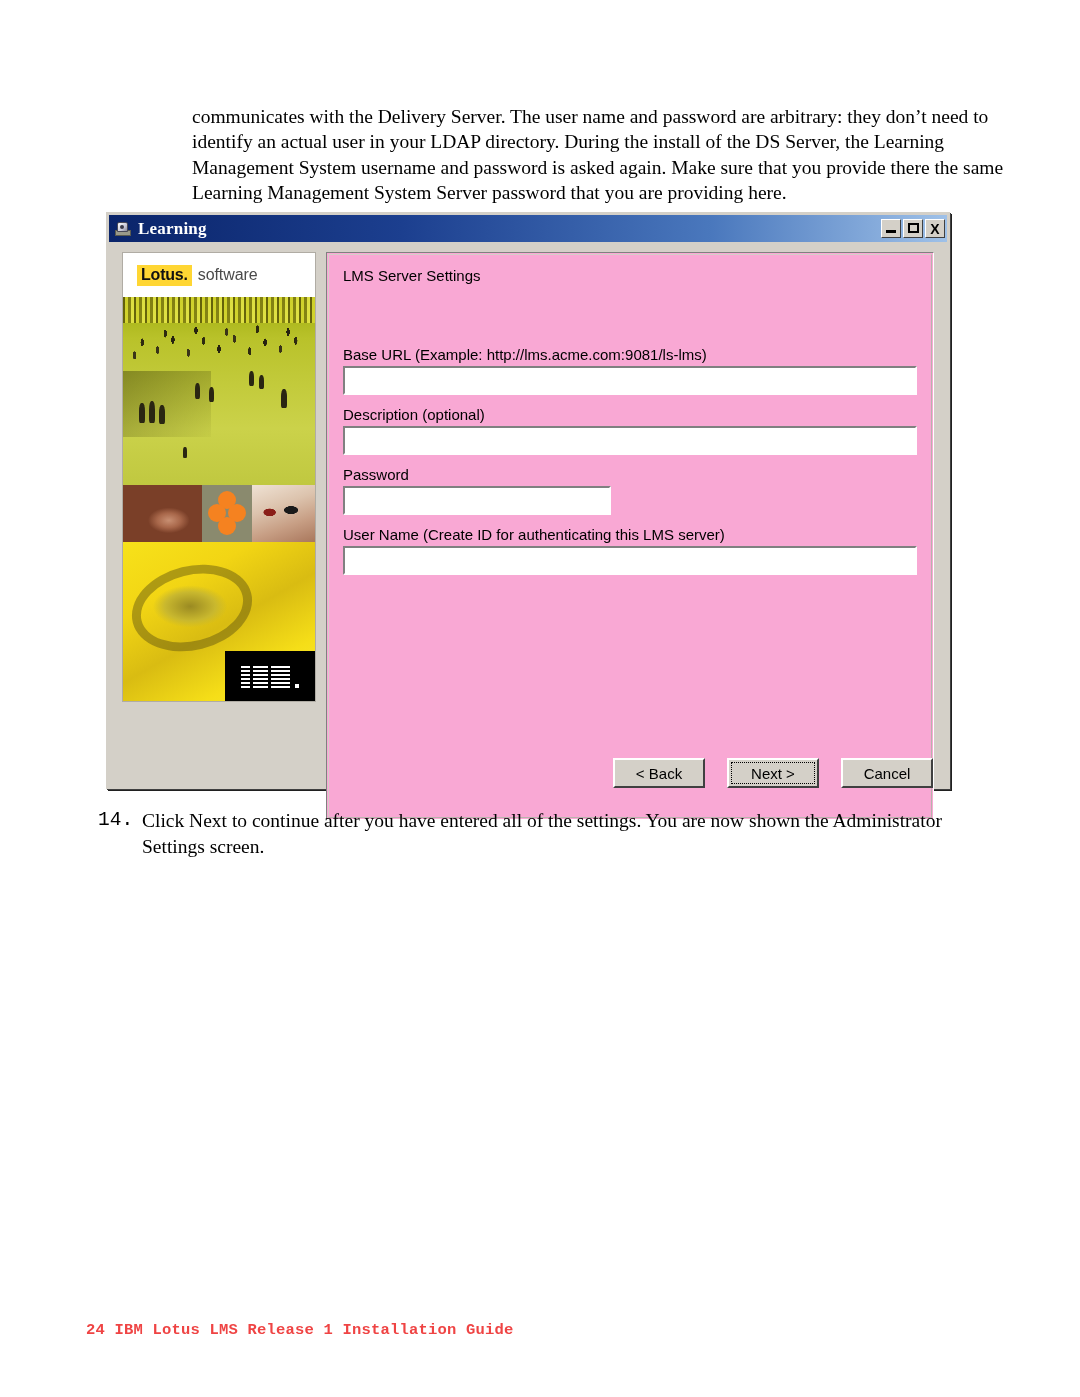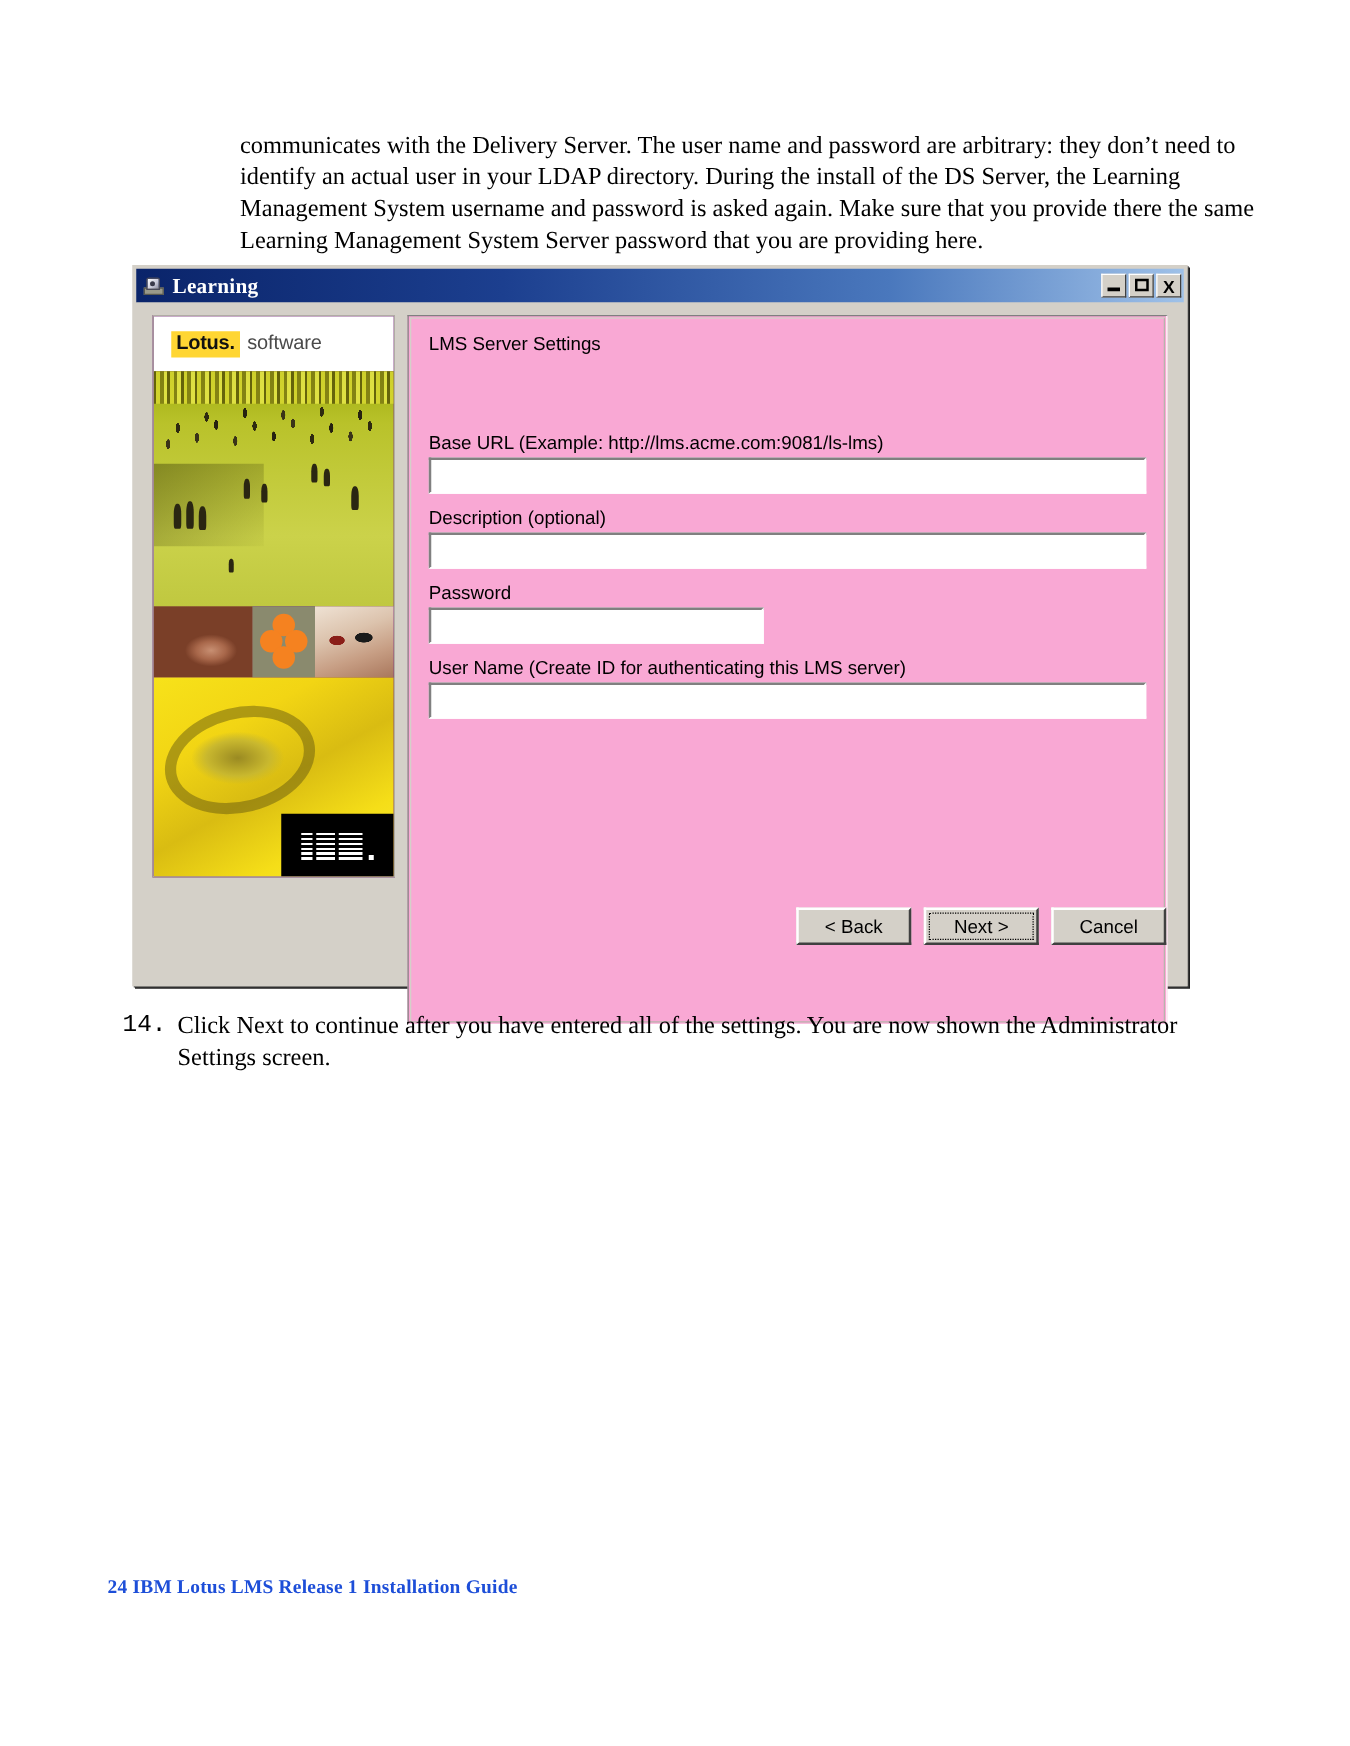--- a/index.html
+++ b/index.html
@@ -51,25 +51,25 @@
     flex: 1;
     font-family: "Liberation Serif", serif;
     font-size: 19.5px;
     line-height: 25.5px;
     color: #000;
   }
 
   #page-footer {
     position: absolute;
     left: 86px;
-    top: 1261px;
-    font-family: Liberation Serif, serif;
+    top: 1321px;
+    font-family: Liberation Mono, monospace;
     font-size: 15.5px;
     font-weight: bold;
-    color: #1d4ed8;
+    color: #ef4444;
     letter-spacing: 0.2px;
   }
 
   
   #installer-window {
     position: absolute;
     left: 106px;
     top: 212px;
     width: 844px;
     height: 577px;
@@ -184,21 +184,21 @@
     background: #d4d0c8;
   }
 
   
   #sidebar {
     position: absolute;
     left: 13px;
     top: 10px;
     width: 194px;
     height: 450px;
-    background: #701a75;
+    background: #fca5a5;
     border: 1px solid #b0aca4;
     box-sizing: border-box;
     overflow: hidden;
   }
   #lotus-header {
     height: 44px;
     background: #ffffff;
     display: flex;
     align-items: center;
     padding-left: 14px;
@@ -447,23 +447,23 @@
     flex: 1;
     height: 2px;
     border-top: 1px solid #9a968e;
     border-bottom: 1px solid #ffffff;
   }
 
   
   #button-row {
     position: absolute;
     right: 14px;
-    top: 484px;
-    display: flex;
-    gap: 10px;
+    top: 516px;
+    display: flex;
+    gap: 22px;
   }
   .dlg-btn {
     width: 92px;
     height: 30px;
     background: #d4d0c8;
     border-top: 2px solid #ffffff;
     border-left: 2px solid #ffffff;
     border-right: 2px solid #404040;
     border-bottom: 2px solid #404040;
     box-sizing: border-box;

